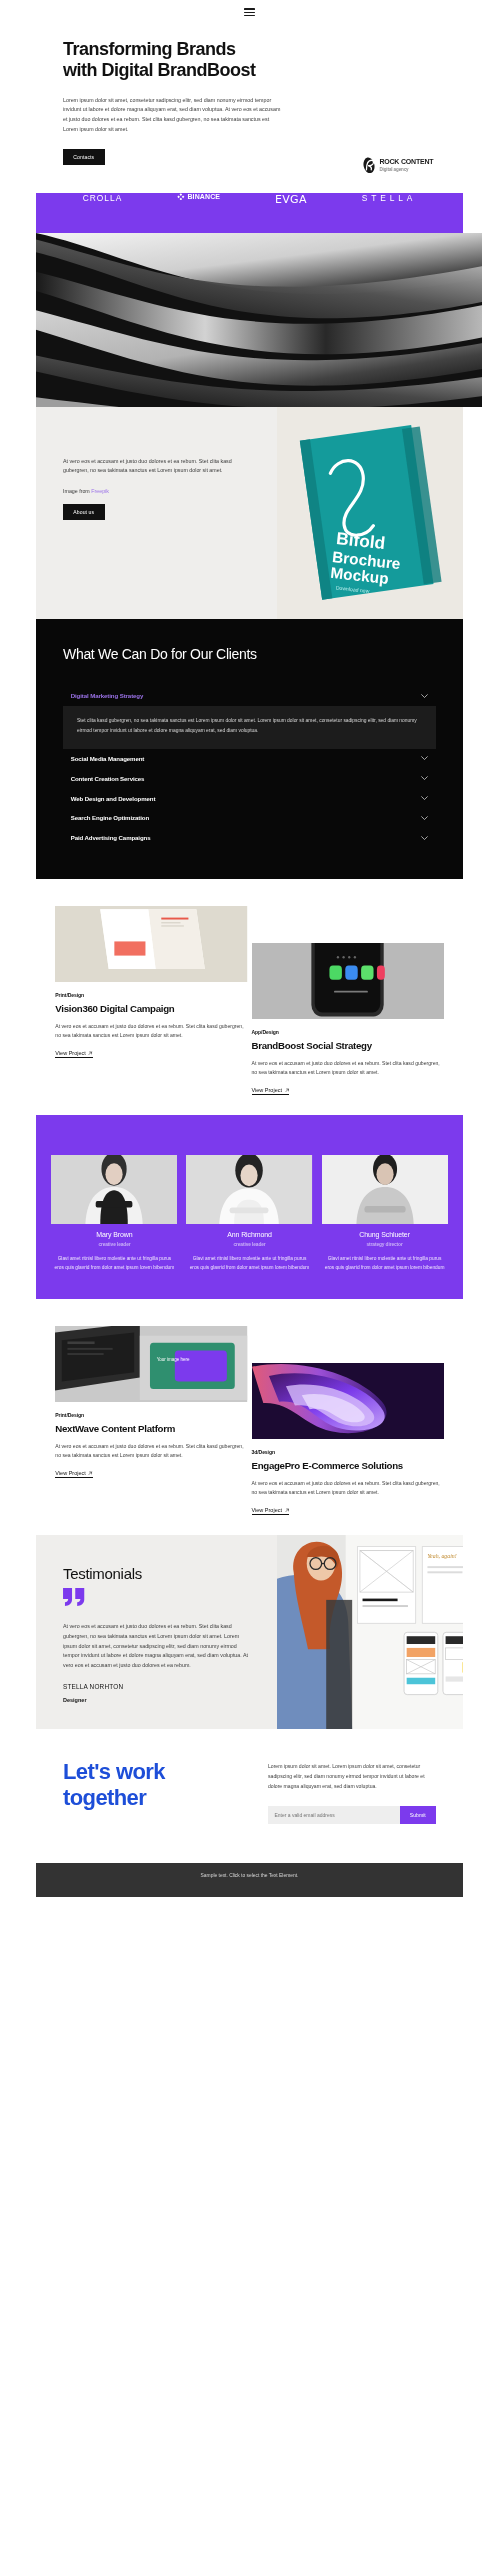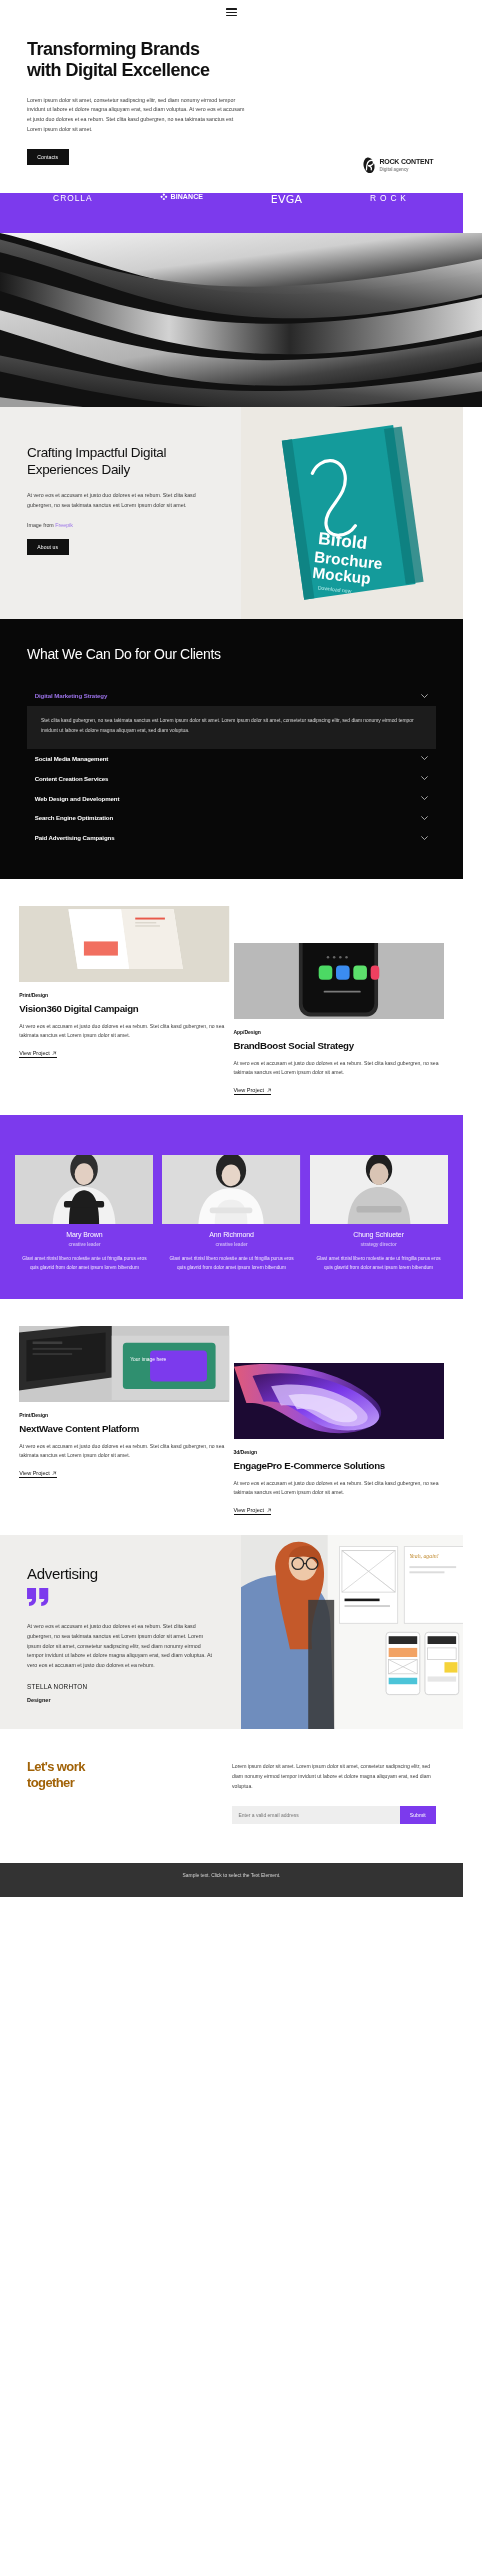--- a/index.html
+++ b/index.html
@@ -4,21 +4,21 @@
 <style>
   * { box-sizing: border-box; margin: 0; padding: 0; }
   html, body { width: 483px; }
   body {
     font-family: "Liberation Sans", sans-serif;
     background: #ffffff;
     color: #111111;
     width: 483px;
     overflow-x: hidden;
   }
-  .page { width: 463px; position: relative; }
+  .page { width: 463px; position: relative; padding-left: 36px; }
 
   
   .topbar {
     height: 24.5px;
     display: flex;
     align-items: center;
     justify-content: center;
     background: #fff;
   }
   .hamburger { width: 10.3px; display: flex; flex-direction: column; gap: 1.9px; cursor: pointer; }
@@ -155,21 +155,21 @@
   .testi-left h2 { font-size: 15px; font-weight: 400; letter-spacing: -0.3px; color: #111; }
   .quote-mark { margin-top: 6.4px; }
   .testi-text { margin-top: 14px; font-size: 5.3px; line-height: 1.85; color: #3b3b3b; max-width: 193px; }
   .testi-name { margin-top: 11.6px; font-size: 6.4px; color: #111; letter-spacing: 0.2px; }
   .testi-role { margin-top: 7.7px; font-size: 5.5px; font-weight: 800; color: #111; }
   .testi-right { flex: 1; overflow: hidden; }
 
   
   .cta { display: flex; padding: 30px 27px 39px 27px; gap: 18px; background: #fff; align-items: flex-start;}
   .cta-left { flex: 0 0 187px; }
-  .cta-left h2 { font-size: 13px; font-weight: 800; line-height: 1.18; letter-spacing: -0.6px; color: #a16207;}
+  .cta-left h2 { font-size: 22px; font-weight: 800; line-height: 1.18; letter-spacing: -0.6px; color: #1d4ed8;}
   .cta-right { flex: 1; padding-top: 2.6px;}
   .cta-right p { font-size: 5.1px; line-height: 1.95; color: #3b3b3b; }
   .form-row { display: flex; margin-top: 14px; }
   .email-input {
     flex: 1; background: #eeeeee; border: none; padding: 6.4px 6.4px;
     font-size: 5px; color: #7a7a7a; font-family: "Liberation Sans", sans-serif;
   }
   .submit-btn {
     background: #7C3AED; color: #fff; border: none; font-size: 5.1px;
     padding: 6.4px 10.3px; cursor: pointer; font-family: "Liberation Sans", sans-serif;
@@ -191,21 +191,21 @@
     <div class="hamburger">
       <span></span>
       <span></span>
       <span></span>
     </div>
   </div>
 
   <section class="hero">
     <h1>
       <span>Transforming Brands</span><br>
-      <span>with Digital Excellence</span>
+      <span>with Digital BrandBoost</span>
     </h1>
     <p class="lead">Lorem ipsum dolor sit amet, consetetur sadipscing elitr, sed diam nonumy eirmod tempor invidunt ut labore et dolore magna aliquyam erat, sed diam voluptua. At vero eos et accusam et justo duo dolores et ea rebum. Stet clita kasd gubergren, no sea takimata sanctus est Lorem ipsum dolor sit amet.</p>
     <div class="hero-bottom">
       <button class="btn-dark">Contacts</button>
       <div class="rock-logo">
         <svg class="rock-mark" viewBox="0 0 44 52">
           <ellipse cx="22" cy="26" rx="17" ry="25" fill="#1a1a1a" transform="rotate(-12 22 26)"></ellipse>
           <path d="M14 40 C14 22, 20 10, 30 10 C36 10, 38 16, 34 22 C31 26, 25 27, 21 27" stroke="#ffffff" stroke-width="4" fill="none" stroke-linecap="round"></path>
           <path d="M21 27 C26 29, 31 34, 29 40" stroke="#ffffff" stroke-width="4" fill="none" stroke-linecap="round"></path>
         </svg>
@@ -224,21 +224,21 @@
     <div class="logo-item">
       <svg class="bnb-mark" viewBox="0 0 24 24">
         <path d="M12 1 L16 5 L12 9 L8 5 Z M5 8 L9 12 L5 16 L1 12 Z M19 8 L23 12 L19 16 L15 12 Z M12 15 L16 19 L12 23 L8 19 Z" fill="#ffffff"></path>
       </svg>
       <span class="logo-binance">BINANCE</span>
     </div>
     <div class="logo-item">
       <span class="logo-evga">EVGA</span>
     </div>
     <div class="logo-item">
-      <span class="logo-tesla">ROCK</span>
+      <span class="logo-tesla">STELLA</span>
     </div>
   </section>
 
   <svg class="band-img" viewBox="0 0 750 270" preserveAspectRatio="none">
     <defs>
       <linearGradient id="wg1" x1="0" y1="0" x2="1" y2="1">
         <stop offset="0" stop-color="#f4f4f4"></stop>
           <stop offset="0.45" stop-color="#cfcfcf"></stop>
         <stop offset="0.75" stop-color="#4a4a4a"></stop>
           <stop offset="1" stop-color="#0b0b0b"></stop>
@@ -259,21 +259,20 @@
     <path d="M0,0 C180,40 300,150 750,60 L750,0 Z" fill="url(#wg1)"></path>
     <path d="M0,30 C200,80 330,190 750,95 L750,40 C320,130 190,60 0,10 Z" fill="url(#wg2)" opacity="0.95"></path>
     <path d="M0,90 C200,150 350,240 750,150 L750,100 C340,190 200,110 0,60 Z" fill="url(#wg3)" opacity="0.9"></path>
     <path d="M0,150 C210,215 360,280 750,200 L750,160 C350,240 210,175 0,120 Z" fill="url(#wg1)" opacity="0.85"></path>
     <path d="M0,215 C220,265 380,300 750,245 L750,215 C380,275 220,235 0,190 Z" fill="url(#wg2)" opacity="0.8"></path>
     <path d="M0,255 C240,285 420,300 750,275 L750,270 L0,270 Z" fill="#d9d9d9" opacity="0.7"></path>
   </svg>
 
   <section class="crafting">
     <div class="crafting-left">
-      <h2>Crafting Impactful Digital Experiences Daily</h2>
       <p class="body">At vero eos et accusam et justo duo dolores et ea rebum. Stet clita kasd gubergren, no sea takimata sanctus est Lorem ipsum dolor sit amet.</p>
       <div class="img-credit">
         <span>Image from </span><a href="#">Freepik</a>
       </div>
       <button class="btn-dark" style="margin-top:10.3px;">About us</button>
     </div>
     <div class="crafting-right">
       <svg width="100%" height="100%" viewBox="0 0 375 330" preserveAspectRatio="xMidYMid slice">
         <rect width="375" height="330" fill="#ece9e3"></rect>
         <g transform="rotate(-8 190 165)">
@@ -491,21 +490,21 @@
         <span>View Project</span>
         <svg class="arrow-ne" viewBox="0 0 14 14">
           <path d="M3 11 L11 3 M5 3 L11 3 L11 9" stroke="#111" stroke-width="1.6" fill="none" stroke-linecap="round"></path>
         </svg>
       </a>
     </div>
   </section>
 
   <section class="testi">
     <div class="testi-left">
-      <h2>Advertising</h2>
+      <h2>Testimonials</h2>
       <div class="quote-mark">
         <svg width="24.5" height="18" viewBox="0 0 38 28">
           <path d="M0 0 H14 V18 C14 24, 9 28, 3 28 V22 C6 22, 8 20, 8 17 H0 Z" fill="#7C3AED"></path>
           <path d="M19 0 H33 V18 C33 24, 28 28, 22 28 V22 C25 22, 27 20, 27 17 H19 Z" fill="#7C3AED"></path>
         </svg>
       </div>
       <p class="testi-text">At vero eos et accusam et justo duo dolores et ea rebum. Stet clita kasd gubergren, no sea takimata sanctus est Lorem ipsum dolor sit amet. Lorem ipsum dolor sit amet, consetetur sadipscing elitr, sed diam nonumy eirmod tempor invidunt ut labore et dolore magna aliquyam erat, sed diam voluptua. At vero eos et accusam et justo duo dolores et ea rebum.</p>
       <div class="testi-name">STELLA NORHTON</div>
       <div class="testi-role">Designer</div>
     </div>

